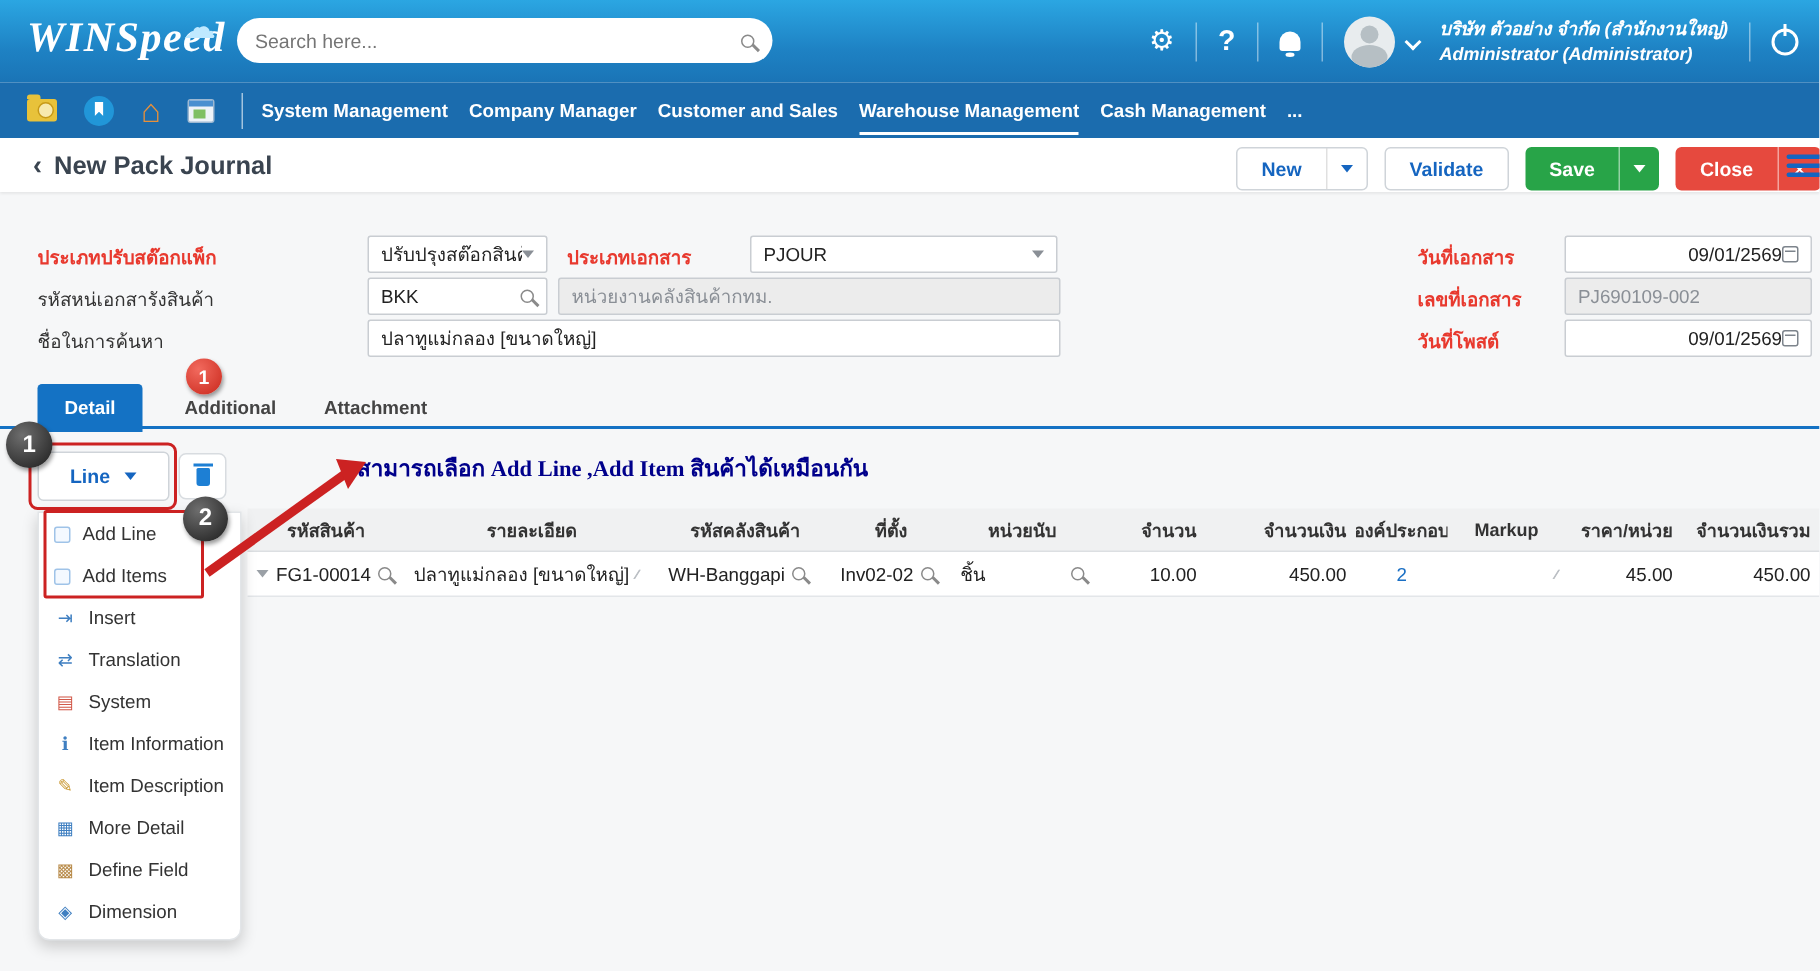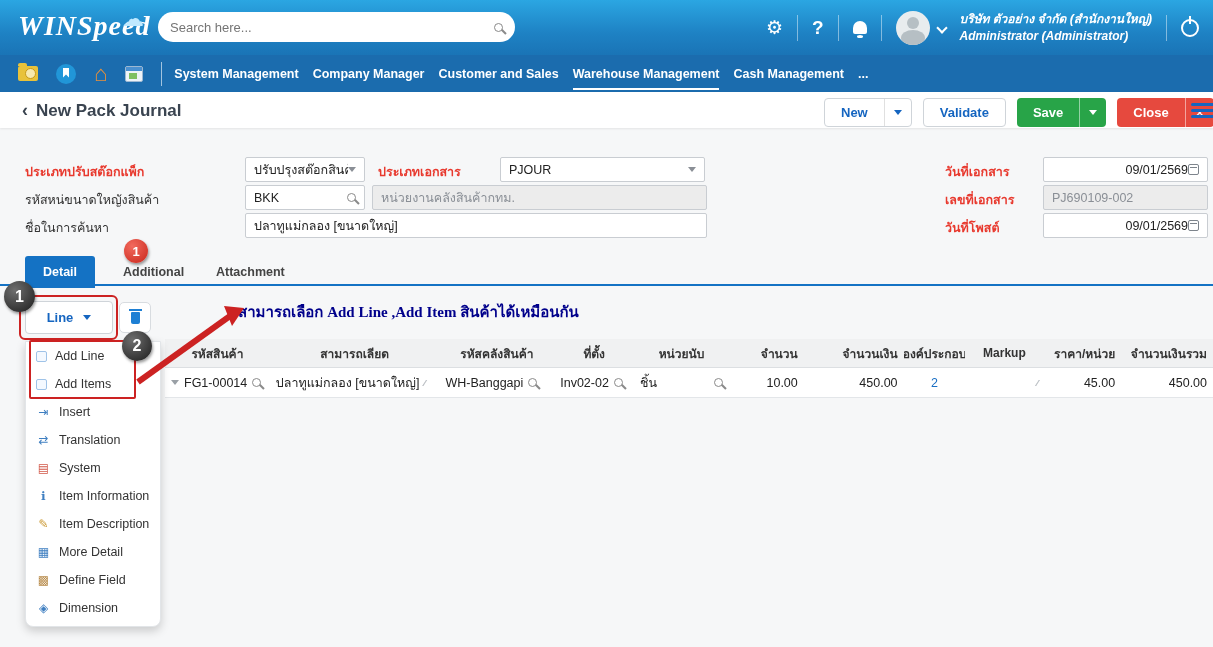--- a/index.html
+++ b/index.html
@@ -217,21 +217,21 @@
   <div class="abs box" style="left:500px; top:157px; width:205px;">
     <span class="grow">PJOUR</span>
     <span class="gcaret"></span>
   </div>
   <div class="abs lbl red" style="left:945px; top:162px;">วันที่เอกสาร</div>
   <div class="abs box" style="left:1043px; top:157px; width:165px;">
     <span class="grow num">09/01/2569</span>
     <span class="cal"></span>
   </div>
 
-  <div class="abs lbl" style="left:25px; top:190px;">รหัสหน่ขนาดใหญังสินค้า</div>
+  <div class="abs lbl" style="left:25px; top:190px;">รหัสหน่เอกสารังสินค้า</div>
   <div class="abs box" style="left:245px; top:185px; width:120px;">
     <span class="grow">BKK</span>
     <span class="mag"></span>
   </div>
   <div class="abs box ro" style="left:372px; top:185px; width:335px;">
     <span class="grow">หน่วยงานคลังสินค้ากทม.</span>
   </div>
   <div class="abs lbl red" style="left:945px; top:190px;">เลขที่เอกสาร</div>
   <div class="abs box ro" style="left:1043px; top:185px; width:165px;">
     <span class="grow">PJ690109-002</span>
@@ -298,21 +298,21 @@
       <span>Define Field</span>
     </div>
     <div class="mi">
       <span class="mi-ic">◈</span>
       <span>Dimension</span>
     </div>
   </div>
 
   <div class="abs tbl-hd">
     <span class="c c1" style="justify-content:center;">รหัสสินค้า</span>
-    <span class="c c2" style="justify-content:center;">สามารถเลียด</span>
+    <span class="c c2" style="justify-content:center;">รายละเอียด</span>
     <span class="c c3" style="justify-content:center;">รหัสคลังสินค้า</span>
     <span class="c c4" style="justify-content:center;">ที่ตั้ง</span>
     <span class="c c5" style="justify-content:center;">หน่วยนับ</span>
     <span class="c c6">จำนวน</span>
     <span class="c c7">จำนวนเงิน</span>
     <span class="c c8">องค์ประกอบ</span>
     <span class="c c9">Markup</span>
     <span class="c c10">ราคา/หน่วย</span>
     <span class="c c11">จำนวนเงินรวม</span>
   </div>

